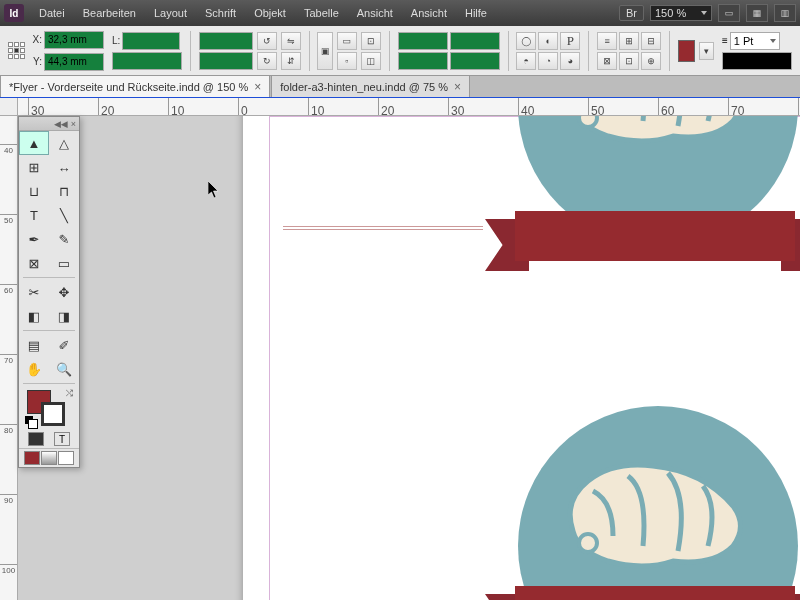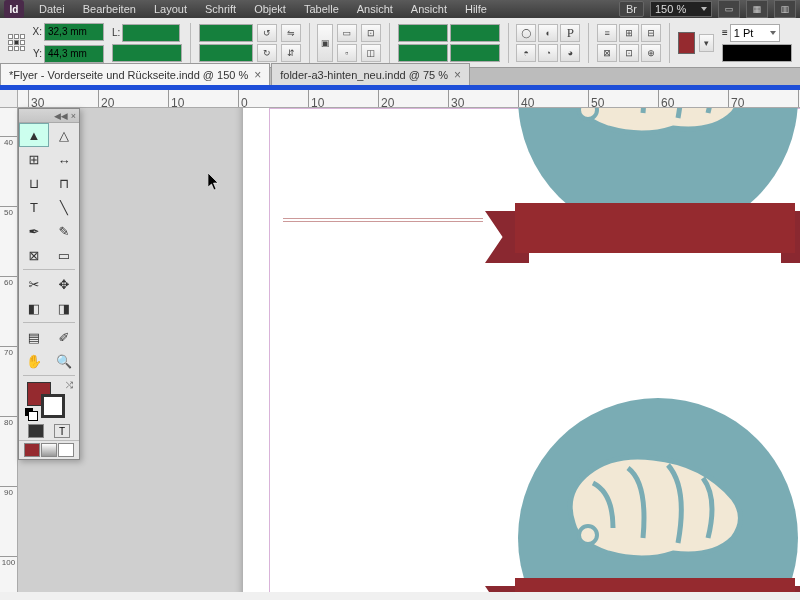--- a/index.html
+++ b/index.html
@@ -1,17 +1,17 @@
 <!DOCTYPE html>
 <html><head>
 <meta charset="utf-8">
 <style>
 *{margin:0;padding:0;box-sizing:border-box;font-family:"Segoe UI",Tahoma,sans-serif;font-size:11px;user-select:none}
 body{width:800px;height:600px;overflow:hidden;background:#f0f0f0}
-.menubar{height:18px;background:linear-gradient(#5a5a5a,#3a3a3a);display:flex;align-items:center;padding:8px 4px;color:#ddd}
+.menubar{height:26px;background:linear-gradient(#5a5a5a,#3a3a3a);display:flex;align-items:center;padding:8px 4px;color:#ddd}
 .app-icon{width:20px;height:18px;background:#4a2a4a;border-radius:3px;display:flex;align-items:center;justify-content:center;color:#fff;font-weight:bold;font-size:10px;margin-right:6px}
 .menubar .menu-item{padding:0 9px;cursor:default;color:#ddd}
 .menubar-right{margin-left:auto;display:flex;align-items:center;gap:6px}
 .br-badge{background:#444;border:1px solid #666;padding:1px 6px;color:#ddd;border-radius:2px}
 .zoom-field{background:#222;color:#ddd;border:1px solid #666;padding:1px 4px;width:62px;display:flex;justify-content:space-between;align-items:center}
 .zoom-field:after{content:"";border-left:3px solid transparent;border-right:3px solid transparent;border-top:4px solid #bbb}
 .tb-icon{width:22px;height:18px;background:#444;border:1px solid #666;display:flex;align-items:center;justify-content:center;color:#ccc;font-size:9px}
 .controlbar{height:50px;background:#eaeaea;border-bottom:1px solid #999;display:flex;align-items:center;padding:2px 8px;gap:4px}
 .coord-group{display:grid;grid-template-columns:18px 14px 60px;grid-template-rows:20px 20px;align-items:center;gap:2px}
 .ref-point{width:18px;height:36px;grid-row:1/3;display:grid;grid-template-columns:repeat(3,5px);grid-template-rows:repeat(3,5px);gap:1px;align-content:center}
@@ -20,21 +20,21 @@
 .coord-label{font-size:10px;color:#333;text-align:right}
 .num-input{height:18px;border:1px solid #aaa;background:#15803d;padding:0 3px;font-size:10px;display:flex;align-items:center}
 .vsep{width:1px;height:40px;background:#bbb;margin:0 4px}
 .mini-btn{width:20px;height:18px;border:1px solid #bbb;background:linear-gradient(#fafafa,#e0e0e0);display:flex;align-items:center;justify-content:center;font-size:9px;color:#444}
 .btn-col{display:flex;flex-direction:column;gap:2px}
 .btn-row{display:flex;gap:2px}
 .stroke-input{height:18px;width:50px;border:1px solid #aaa;background:#fff;padding:0 3px;font-size:10px;display:flex;align-items:center;justify-content:space-between}
 .stroke-input:after{content:"";border-left:3px solid transparent;border-right:3px solid transparent;border-top:4px solid #666}
 .fill-swatch{width:22px;height:22px;background:#952a2f;border:1px solid #666}
 .stroke-sample{width:70px;height:18px;background:#000;border:1px solid #aaa}
-.tabbar{height:22px;background:#bcbcbc;display:flex;align-items:flex-end;border-bottom:5px solid #1d4ed8}
+.tabbar{height:22px;background:#bcbcbc;display:flex;align-items:flex-end;border-bottom:1px solid #1d4ed8}
 .doc-tab{height:22px;padding:0 8px;background:#ddd;border:1px solid #999;border-bottom:none;display:flex;align-items:center;gap:6px;font-size:11px;color:#333;margin-right:1px}
 .doc-tab.active{background:#f5f5f5}
 .tab-close{color:#666;cursor:pointer;font-size:12px}
 .workspace{position:relative;height:502px;background:#cfcfcf}
 .hruler{position:absolute;top:0;left:18px;right:0;height:18px;background:#f5f5f5;border-bottom:1px solid #aaa;overflow:hidden}
 .hruler .tick{position:absolute;top:0;bottom:0;border-left:1px solid #999;font-size:12px;color:#555;padding-left:2px;padding-top:6px}
 .vruler{position:absolute;top:18px;left:0;width:18px;bottom:0;background:#f5f5f5;border-right:1px solid #aaa;overflow:hidden}
 .vruler .tick{position:absolute;left:0;right:0;border-top:1px solid #999;font-size:8px;color:#555;padding-top:1px;text-align:center}
 .ruler-corner{position:absolute;top:0;left:0;width:18px;height:18px;background:#eee;border-right:1px solid #aaa;border-bottom:1px solid #aaa}
 .canvas-area{position:absolute;top:18px;left:18px;right:0;bottom:0;background:#cfcfcf;overflow:hidden}

